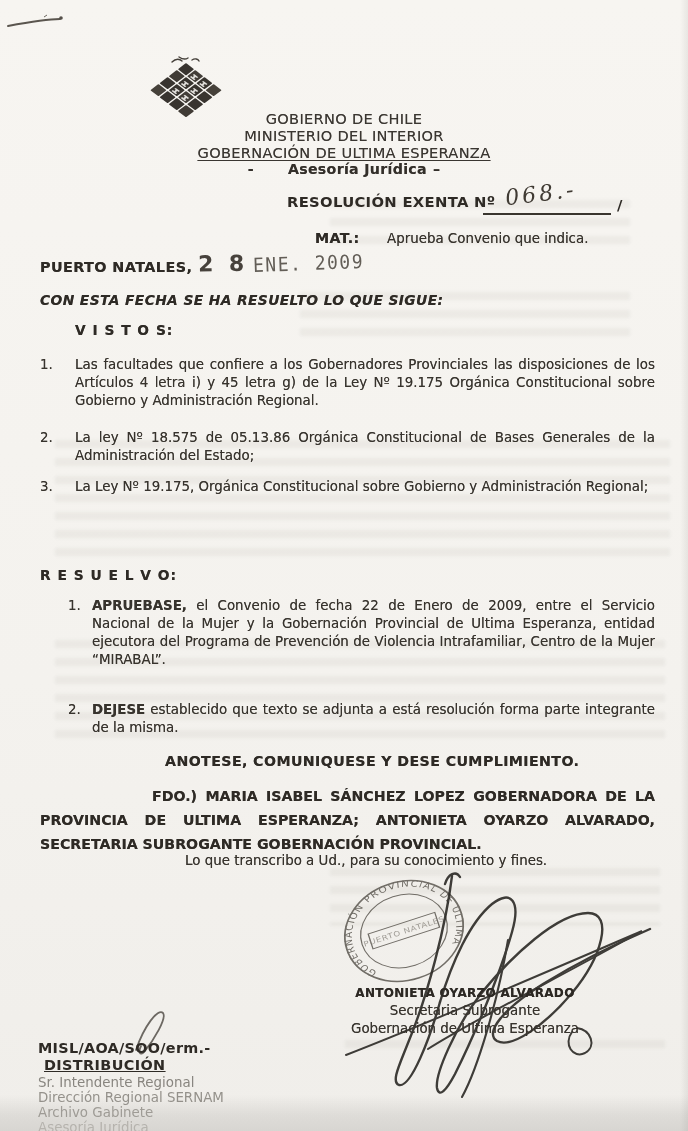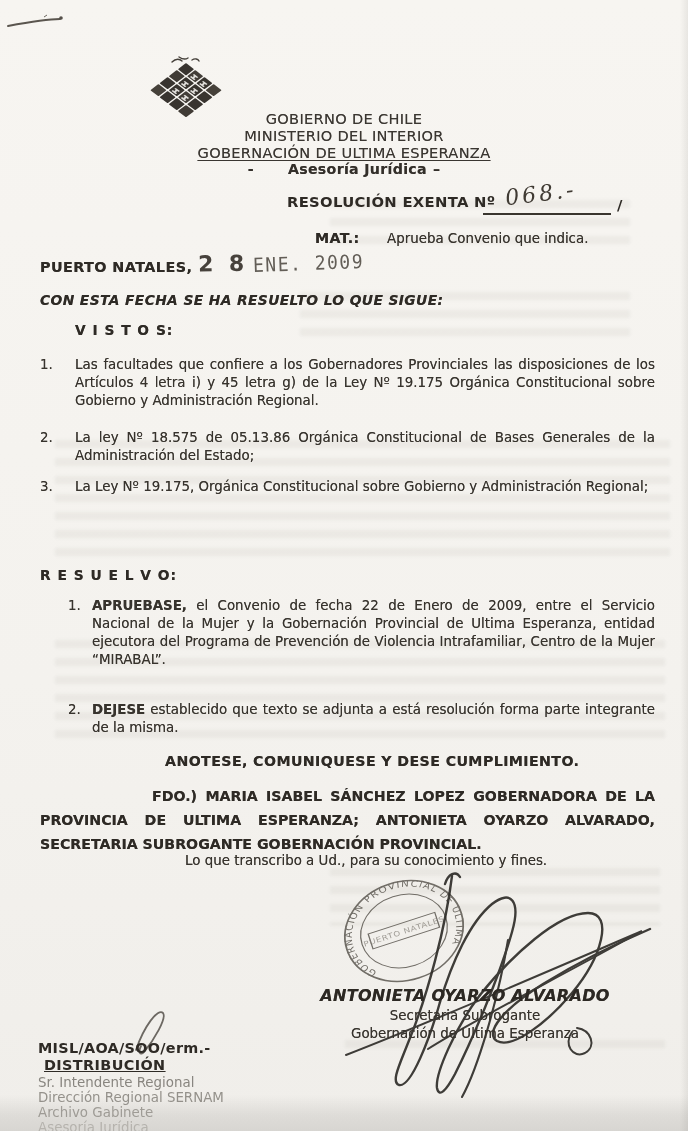--- a/index.html
+++ b/index.html
@@ -209,21 +209,21 @@
       <path d="M452 876 C 446 925, 428 995, 408 1043 C 399 1066, 391 1082, 399 1085 C 411 1088, 430 1038, 440 1002"></path>
       <path d="M440 1002 C 452 962, 470 922, 492 904 C 511 889, 521 901, 512 932 C 499 978, 472 1040, 455 1074 C 446 1091, 439 1098, 437 1088 C 435 1074, 455 1028, 480 995"></path>
       <path d="M480 995 C 512 955, 558 913, 588 913 C 614 913, 602 957, 572 993 C 546 1024, 512 1049, 497 1041 C 484 1033, 503 1009, 543 984 C 585 958, 622 941, 650 929"></path>
       <path d="M346 1055 C 436 1020, 556 968, 642 931 C 556 979, 468 1023, 428 1049" stroke-width="2"></path>
       <path d="M508 940 C 498 1000, 478 1068, 462 1097" stroke-width="2.1"></path>
       <path d="M577 1028 C 591 1030, 597 1046, 585 1053 C 573 1059, 563 1044, 572 1032" stroke-width="2"></path>
     </g>
   </svg>
 
   <div class="abs center" style="left:300px;top:986px;width:330px;">
-    <div class="bold" style="font-size:16px;color:#2c2823;letter-spacing:.3px;text-shadow:0 0 .3px rgba(44,40,35,.7);font-style:italic;">ANTONIETA OYARZO ALVARADO</div>
+    <div class="bold" style="font-size:12px;color:#2c2823;letter-spacing:.3px;text-shadow:0 0 .3px rgba(44,40,35,.7);">ANTONIETA OYARZO ALVARADO</div>
     <div class="body-text" style="margin-top:2px;">Secretaria Subrogante</div>
     <div class="body-text" style="margin-top:0px;">Gobernación de Ultima Esperanza</div>
   </div>
 
   <svg class="abs" style="left:122px;top:1002px;" width="70" height="55" viewBox="0 0 70 55">
     <path d="M14 48 C 22 24, 36 6, 41 11 C 45 16, 32 38, 22 50 C 18 54, 16 50, 19 44" stroke="#55504a" stroke-width="1.8" fill="none" stroke-linecap="round" opacity=".85"></path>
   </svg>
 
   <div class="abs bold" style="left:38px;top:1040px;font-size:14.4px;color:#2e2a25;letter-spacing:.3px;">MISL/AOA/SOO/erm.-</div>
   <div class="abs bold" style="left:38px;top:1057px;font-size:14.4px;color:#2e2a25;text-decoration:underline;letter-spacing:.4px;margin-left:6px;">DISTRIBUCIÓN</div>

